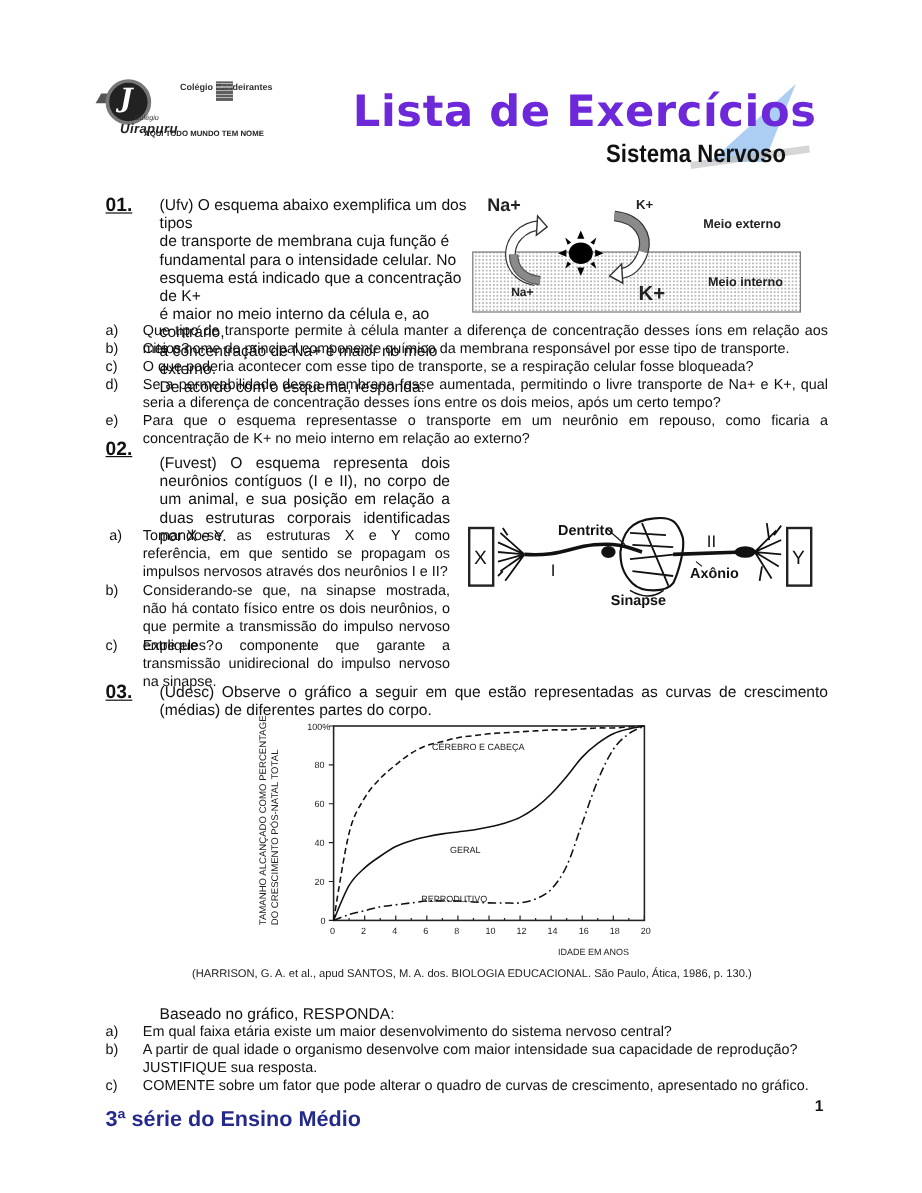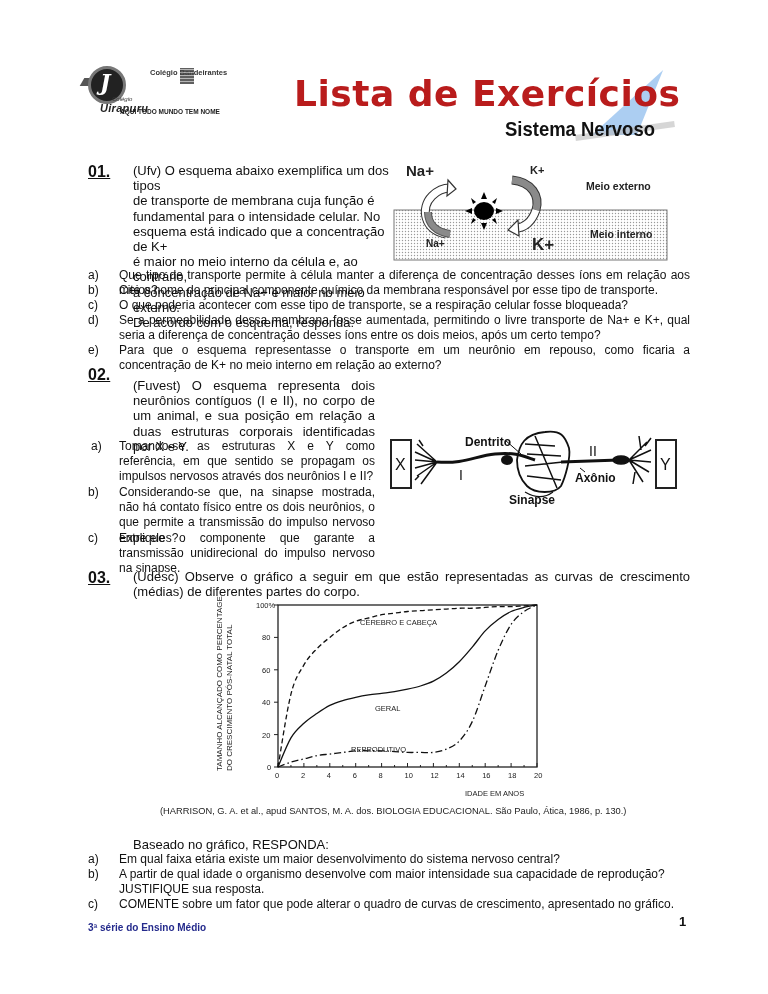--- a/index.html
+++ b/index.html
@@ -15,21 +15,21 @@
                transform:skewX(-30deg); }
   .logo-j { left:12px; top:6px; width:16px; height:28px; color:#fff; font-size:22px;
             font-style:italic; font-weight:bold; font-family:"DejaVu Serif", serif; line-height:28px; }
   .logo-colegio-small { left:24px; top:34px; font-size:6px; font-style:italic; color:#333; }
   .logo-uirapuru { left:0px; top:40px; font-size:11px; font-style:italic; font-weight:bold; color:#222; letter-spacing:0.3px;margin-left:12px; }
   .logo-bandeirantes { left:62px; top:6px; font-size:7.5px; font-weight:bold; color:#333;text-align:center; }
   .logo-grid { left:92px; top:6px; width:14px; height:16px;
                background:repeating-linear-gradient(0deg,#444 0 2px,#aaa 2px 3px),#444; opacity:.85; }
   .logo-slogan { left:32px; top:46px; font-size:6.5px; font-weight:bold; color:#222; }
 
-  .title-main { left:294px; top:73px; font-size:36px; font-weight:bold; color:#b91c1c;
+  .title-main { left:294px; top:73px; font-size:36px; font-weight:bold; color:#6d28d9;
                 letter-spacing:0.5px; font-family:"DejaVu Sans", sans-serif; }
   .title-triangle { left:605px; top:70px; width:0; height:0;
                     border-left:45px solid transparent; border-right:0 solid transparent;
                     border-bottom:65px solid #9ec6f0; transform:skewX(-22deg); opacity:.85; }
   .title-shadow { left:575px; top:128px; width:100px; height:6px; background:#bbb; opacity:.6; transform:rotate(-8deg); }
   .title-sub { left:505px; top:117px; font-size:21px; font-weight:bold; color:#111;
                font-family:"Liberation Sans", sans-serif; transform:scaleX(0.88); transform-origin:left; }
 
   
   .qnum { font-size:16px; font-weight:bold; text-decoration:underline; }
@@ -38,21 +38,21 @@
   .item { position:absolute; left:88px; width:602px; font-size:12px; line-height:15.2px; }
   .item .lbl { position:absolute; left:0; top:0; }
   .item .body { margin-left:31px; text-align:justify; }
 
   
   .fig1 { left:392px; top:152px; width:297px; height:112px; }
   .fig2 { left:385px; top:400px; width:303px; height:160px; }
   .chart { left:210px; top:596px; width:345px; height:210px; }
 
   .citation { left:160px; top:806px; font-size:9.3px; color:#222; }
-  .footer-left { left:88px; top:909px; font-size:10px; font-weight:bold; color:#242a8c; }
+  .footer-left { left:88px; top:909px; font-size:18px; font-weight:bold; color:#242a8c; }
   .footer-right { left:679px; top:904px; font-size:13px; font-weight:bold; color:#111; }
 </style>
 </head>
 <body>
 
 <div class="abs logo-wrap">
   <div class="abs logo-wing"></div>
   <div class="abs logo-circle"></div>
   <div class="abs logo-j">J</div>
   <div class="abs logo-colegio-small">Colégio</div>

